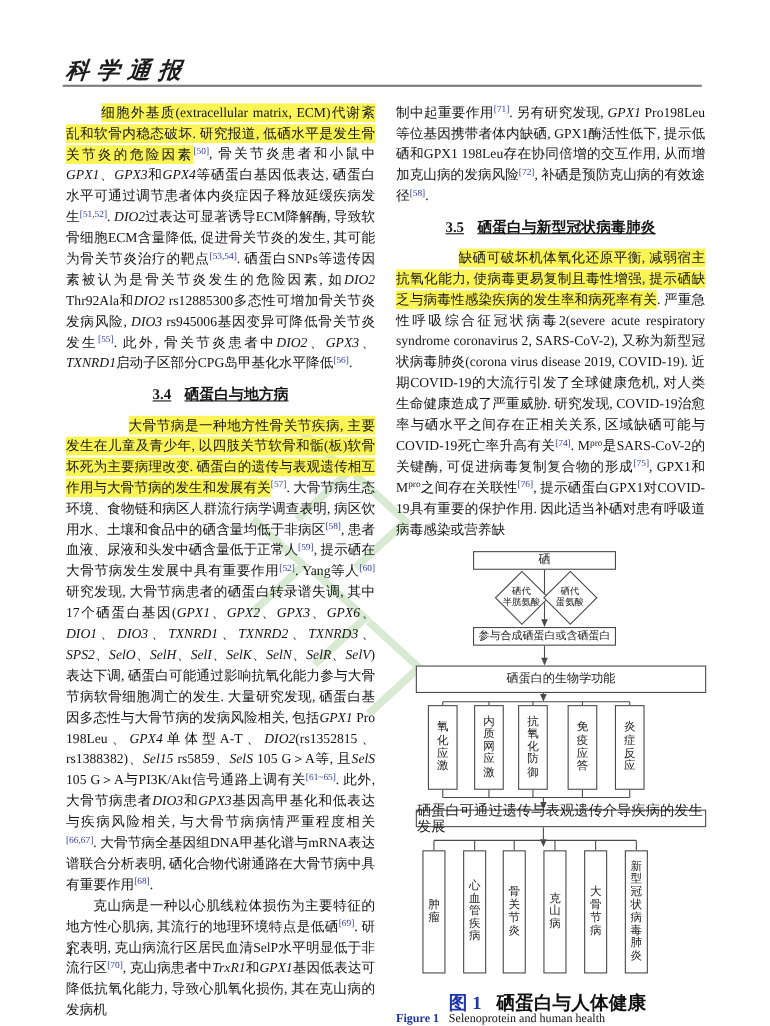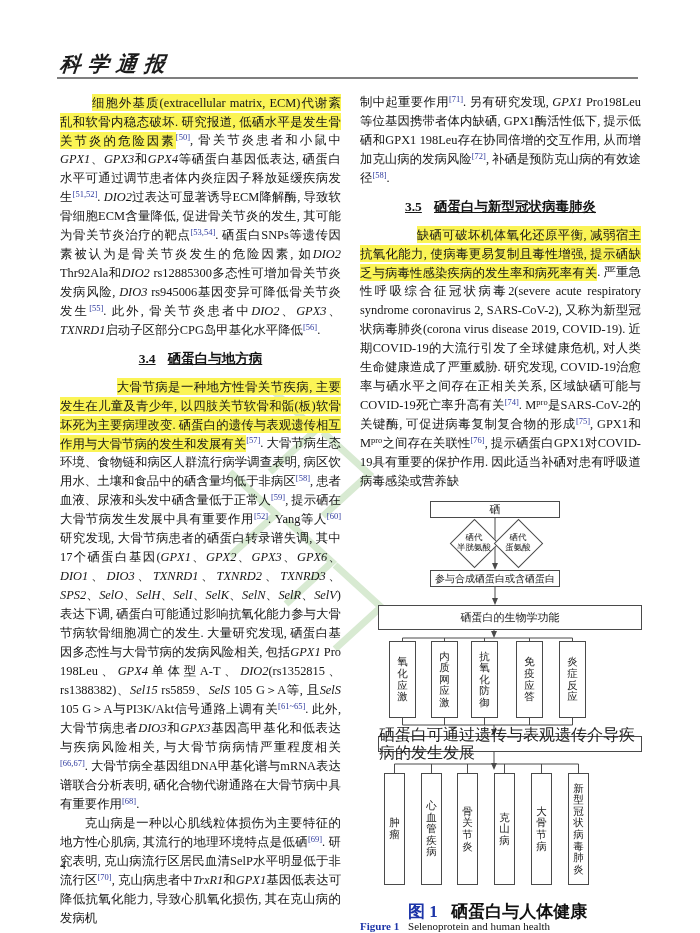--- a/index.html
+++ b/index.html
@@ -39,21 +39,21 @@
   
   .figure-wrap{position:relative;width:268px;height:392px;margin:8px 0 0 16px;text-indent:0;text-align:left;}
   .fig-lines{position:absolute;left:0;top:0;width:268px;height:392px;}
   .fig-lines line,.fig-lines polyline{stroke:var(--line-gray);stroke-width:1;fill:none;}
   .fig-lines polygon{fill:var(--line-gray);}
   .fbox{position:absolute;border:1px solid var(--line-gray);background:#fff;display:flex;
         align-items:center;justify-content:center;font-size:11px;line-height:1.1;color:#222;box-sizing:border-box;}
   .fb-top{left:54px;top:2px;width:130px;height:17px;}
   .fb-synth{left:54px;top:71px;width:130px;height:17px;font-size:10px;}
   .fb-func{left:2px;top:106px;width:264px;height:25px;}
-  .fb-mediate{left:2px;top:237px;width:264px;height:16px;font-size:16px;}
+  .fb-mediate{left:2px;top:237px;width:264px;height:16px;font-size:13px;}
   .fdiamond{position:absolute;width:33px;height:33px;border:1px solid var(--line-gray);background:#fff;transform:rotate(45deg);}
   .fd-left{left:81px;top:27px;}
   .fd-right{left:125px;top:27px;}
   .fdiamond-label{position:absolute;width:46px;text-align:center;font-size:8.5px;line-height:1.2;color:#222;}
   .fdl-left{left:75px;top:33px;}
   .fdl-right{left:119px;top:33px;}
   .fdiamond-label span{display:block;}
   .vbox{top:142px;width:27px;height:77px;}
   .dbox{top:274px;width:21px;height:112px;}
   .vtext{display:block;width:1em;word-break:break-all;line-height:1.1;font-size:10.5px;text-align:center;}

